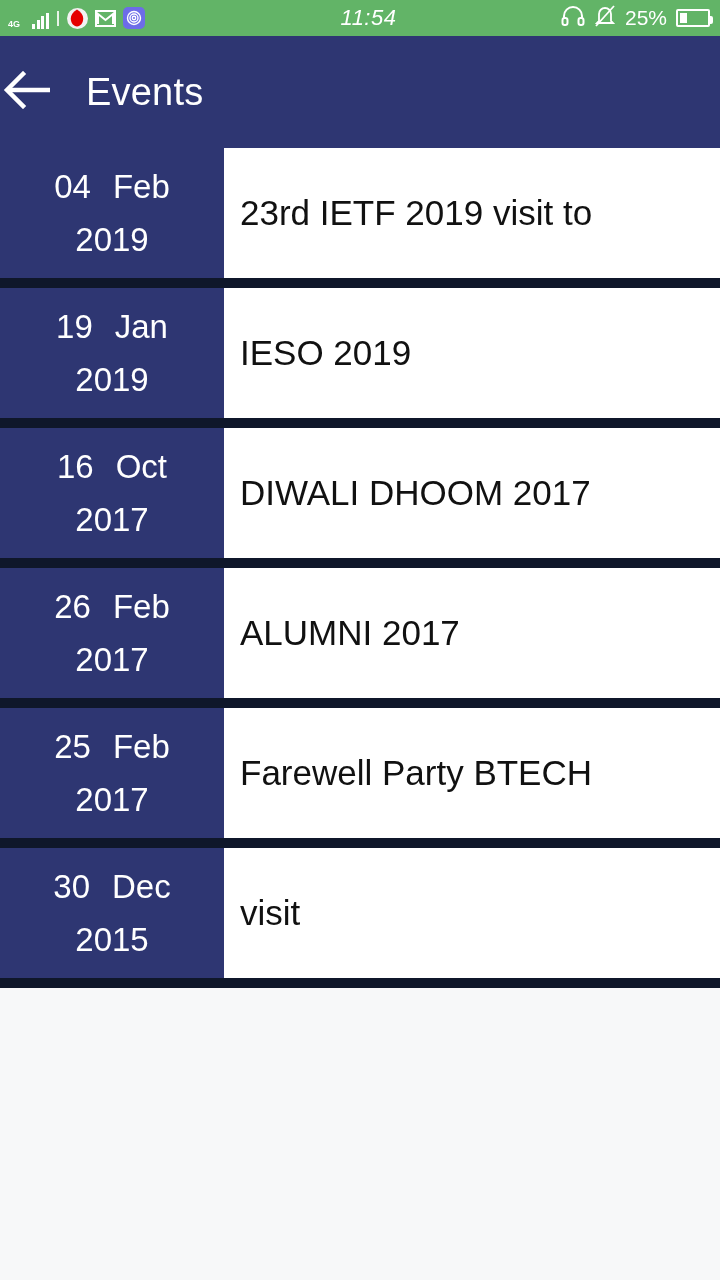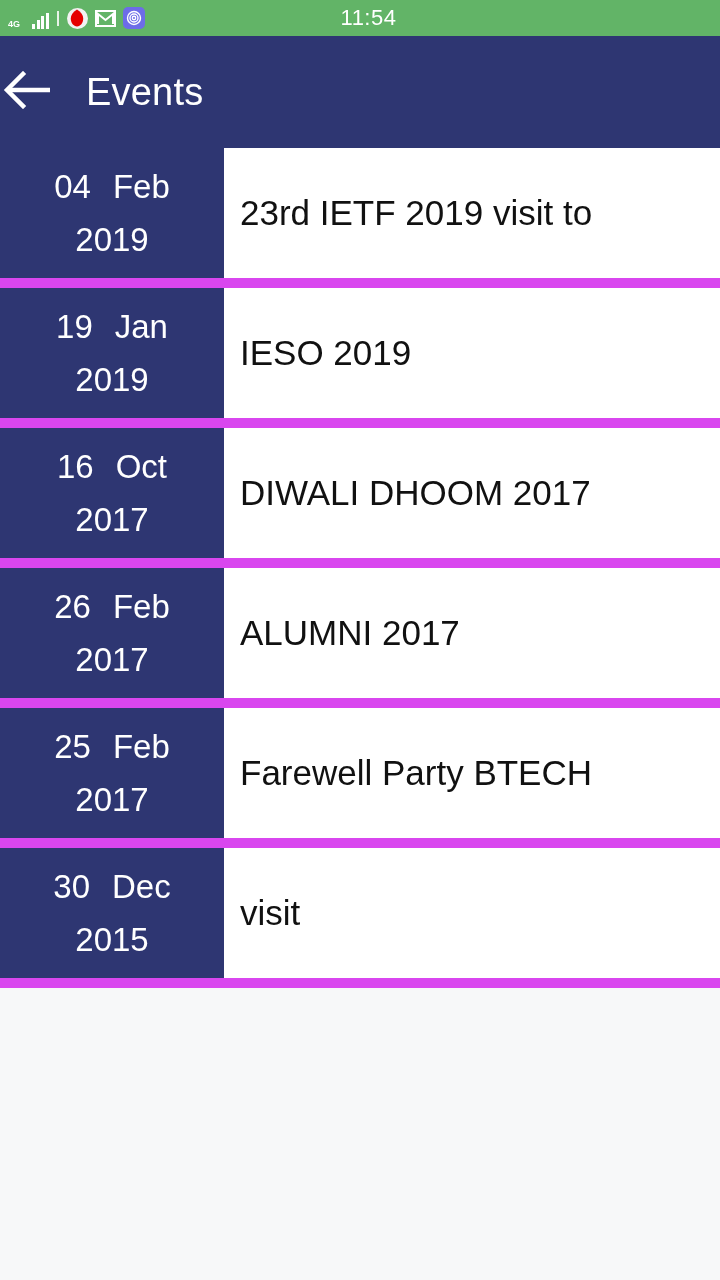--- a/index.html
+++ b/index.html
@@ -18,20 +18,21 @@
     padding:0 10px 0 8px;
     position:relative;
   }
   #status-left{ display:flex; align-items:center; gap:7px; }
   #status-right{ display:flex; align-items:center; gap:9px; margin-left:auto; }
   #status-clock{
     position:absolute; left:17px; right:0; top:0; height:36px;
     display:flex; align-items:center; justify-content:center;
     color:#ffffff; font-size:22px; letter-spacing:.5px;
     pointer-events:none;
+    font-style:italic;
   }
   .sig-wrap{ display:flex; align-items:flex-end; gap:12px; height:22px; }
   .sig-label{ color:#fff; font-size:9px; line-height:9px; font-weight:bold; }
   .sig-bars{ display:flex; align-items:flex-end; gap:1.5px; height:16px; }
   .sig-bars i{ display:block; width:3px; background:#fff; }
   .sig-bars i:nth-child(1){height:5px}
   .sig-bars i:nth-child(2){height:9px}
   .sig-bars i:nth-child(3){height:13px}
   .sig-bars i:nth-child(4){height:16px}
   .sig-divider{ width:2px; height:15px; background:#e8f3e8; margin:0 1px; align-self:center; }
@@ -70,21 +71,21 @@
   }
   #page-title{
     color:#ffffff; font-size:38px; margin-left:32px; letter-spacing:.2px;
   }
 
   
   #event-list{ width:720px; }
   .event-row{
     display:flex; align-items:stretch;
     height:140px; background:#ffffff;
-    border-bottom:10px solid #d946ef;
+    border-bottom:10px solid #0f172a;
     cursor:pointer;
   }
   .event-date{
     width:224px; flex:none; background:#2e3672;
     color:#ffffff; display:flex; flex-direction:column;
     align-items:center; justify-content:center;
     font-size:33px; line-height:1.62;
   }
   .date-top{ display:flex; gap:22px; }
   .event-title{
@@ -130,20 +131,39 @@
       <svg width="16" height="16" viewBox="0 0 16 16" aria-hidden="true">
         <circle cx="8" cy="8" r="6.5" fill="none" stroke="#ffffff" stroke-width="1.4"></circle>
         <circle cx="8" cy="8" r="4" fill="none" stroke="#ffffff" stroke-width="1.4"></circle>
         <circle cx="8" cy="8" r="1.7" fill="none" stroke="#ffffff" stroke-width="1.4"></circle>
       </svg>
     </span>
   </div>
 
   <div id="status-clock">11:54</div>
 
+  <div id="status-right">
+    <span>
+      <svg width="24" height="22" viewBox="0 0 24 22" aria-hidden="true">
+        <path d="M3 14 V11 A9 9 0 0 1 21 11 V14" fill="none" stroke="#ffffff" stroke-width="2"></path>
+        <rect x="1.5" y="13" width="5" height="7" rx="2.2" fill="none" stroke="#ffffff" stroke-width="2"></rect>
+        <rect x="17.5" y="13" width="5" height="7" rx="2.2" fill="none" stroke="#ffffff" stroke-width="2"></rect>
+      </svg>
+    </span>
+    <span>
+      <svg width="22" height="24" viewBox="0 0 22 24" aria-hidden="true">
+        <path d="M5 17 V10 A6 6 0 0 1 17 10 V17 L19 19 H3 Z" fill="none" stroke="#ffffff" stroke-width="1.8"></path>
+        <line x1="2" y1="22" x2="20" y2="2" stroke="#ffffff" stroke-width="1.8"></line>
+      </svg>
+    </span>
+    <span id="battery-pct">25%</span>
+    <span class="batt">
+      <span class="batt-fill" id="batt-fill" style="width: 25%;"></span>
+    </span>
+  </div>
 </div>
 
 <div id="app-bar">
   <div id="back-button">
     <span>
       <svg width="50" height="38" viewBox="0 0 50 38" aria-hidden="true">
         <line x1="48" y1="19" x2="5" y2="19" stroke="#ffffff" stroke-width="4.5"></line>
         <polyline points="21,3 5,19 21,35" fill="none" stroke="#ffffff" stroke-width="4.5" stroke-linecap="square"></polyline>
       </svg>
     </span>

